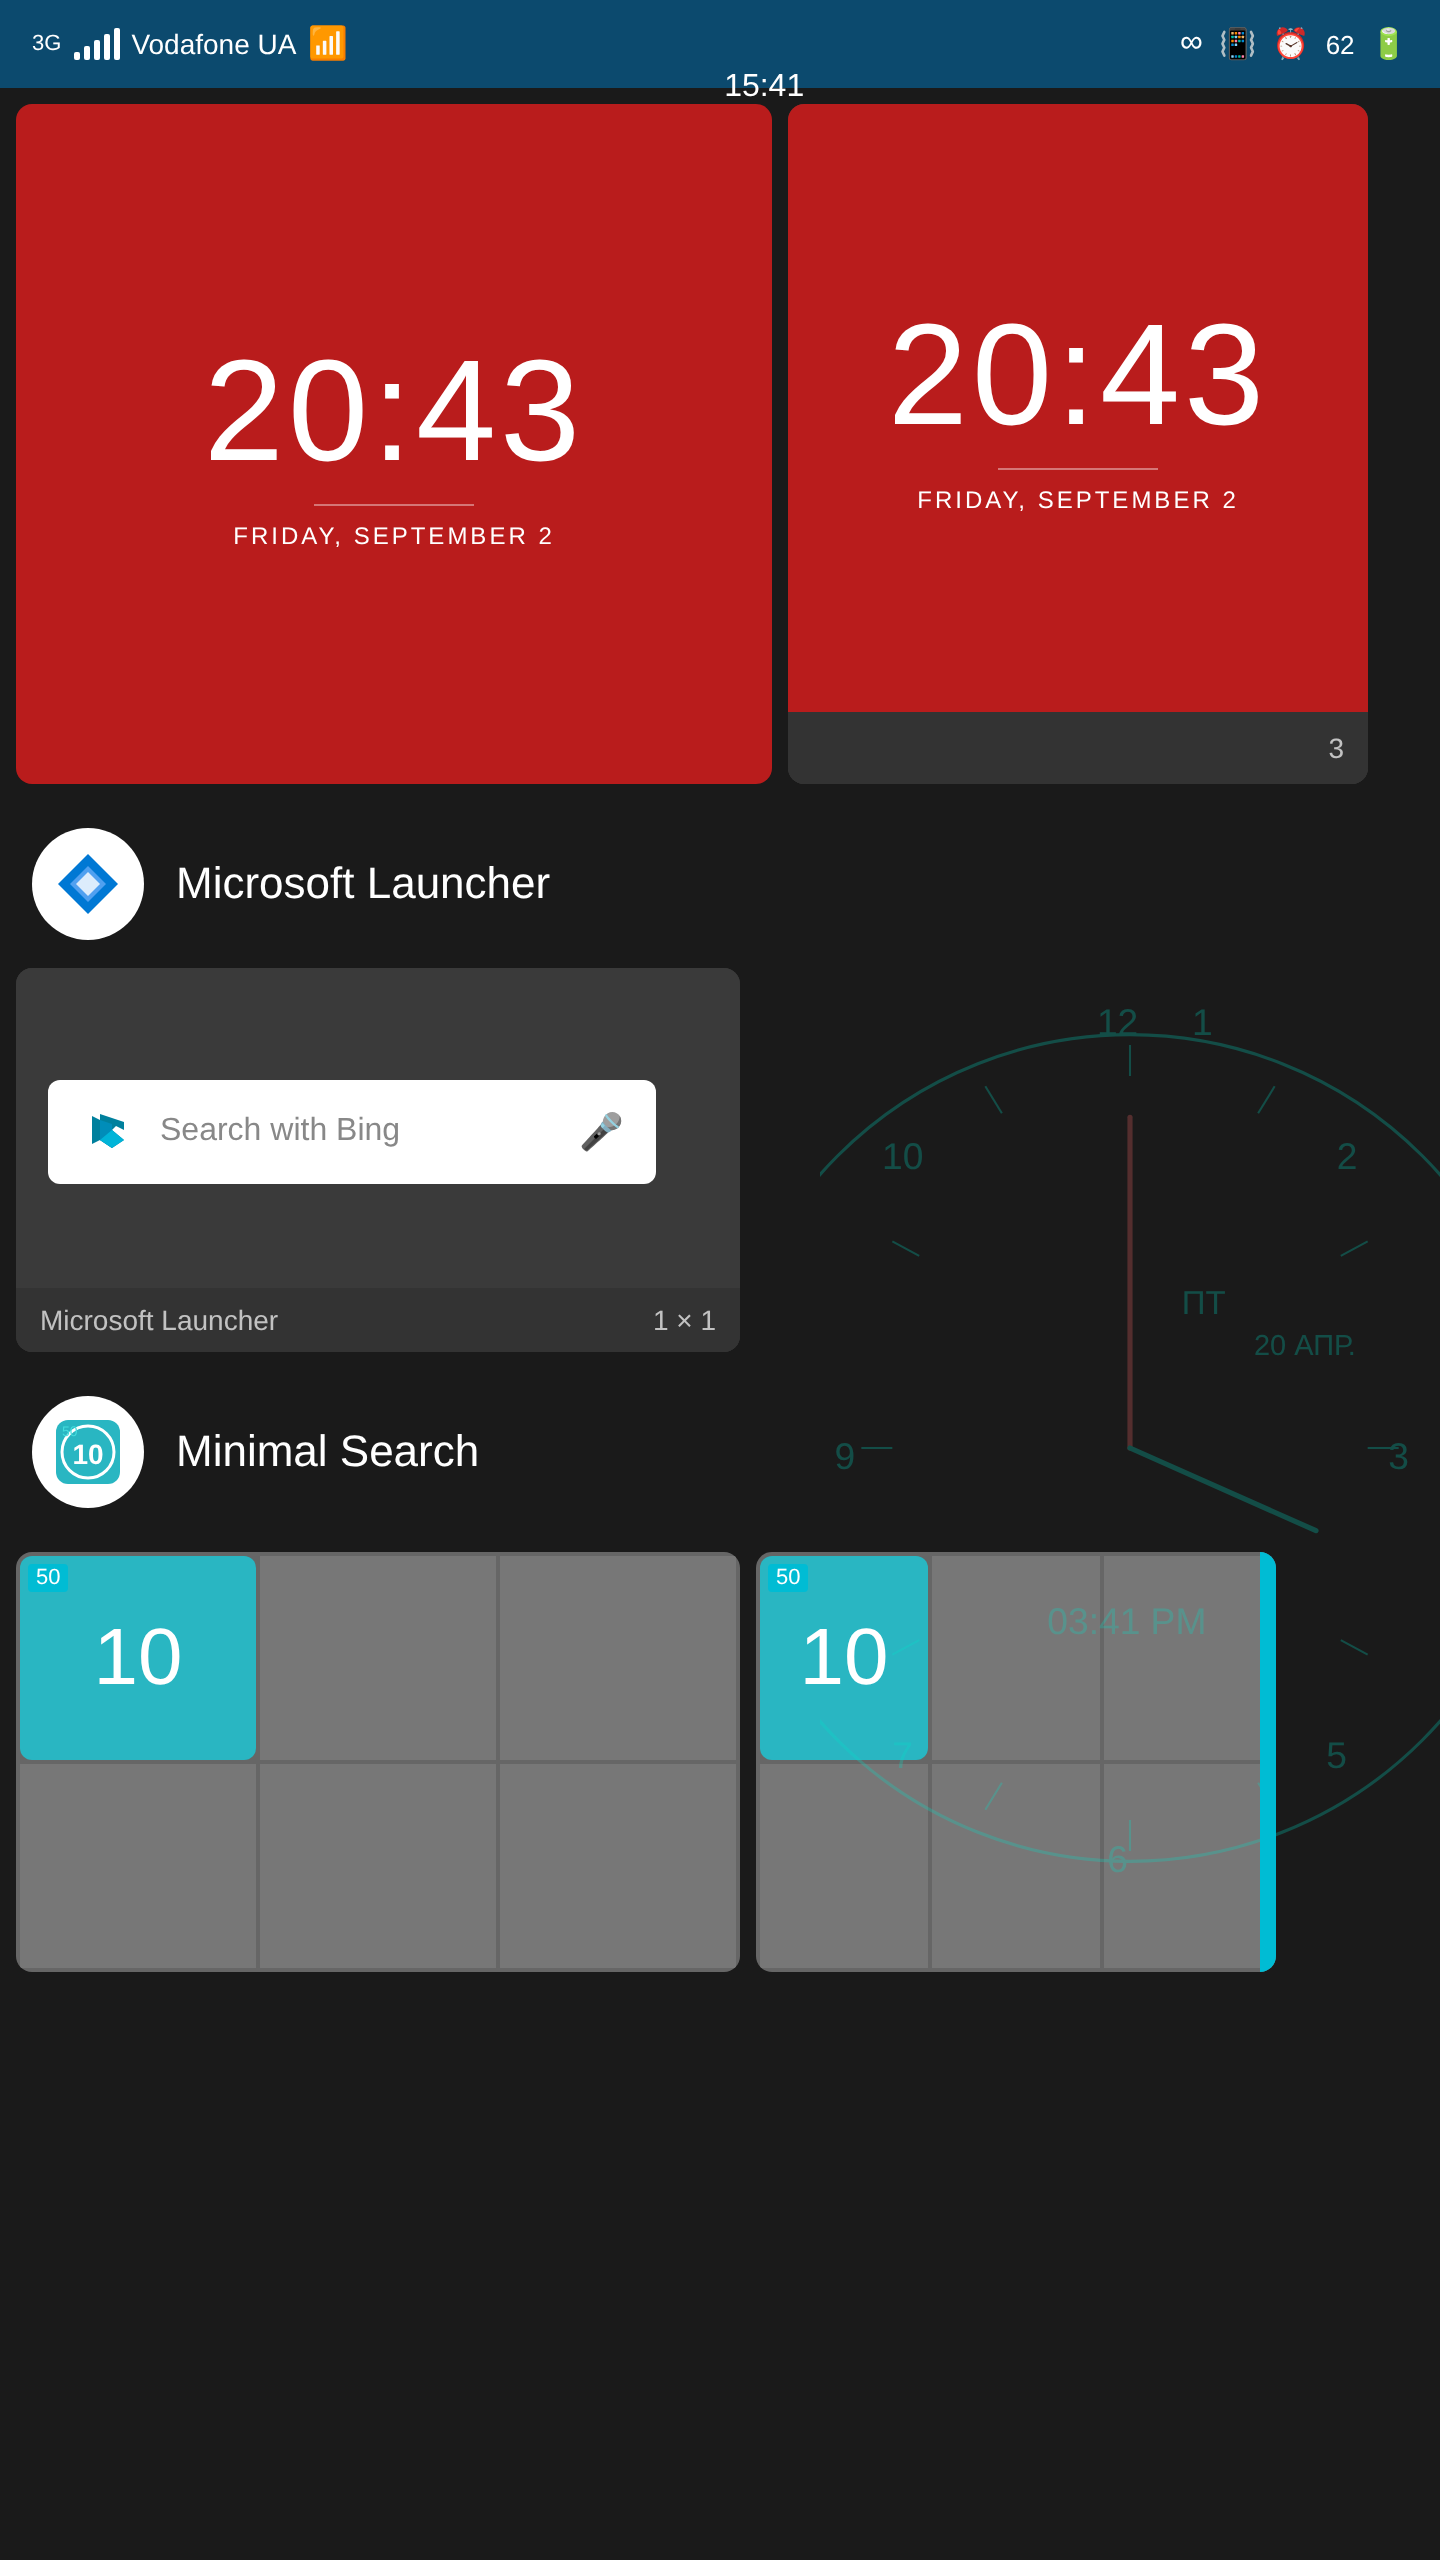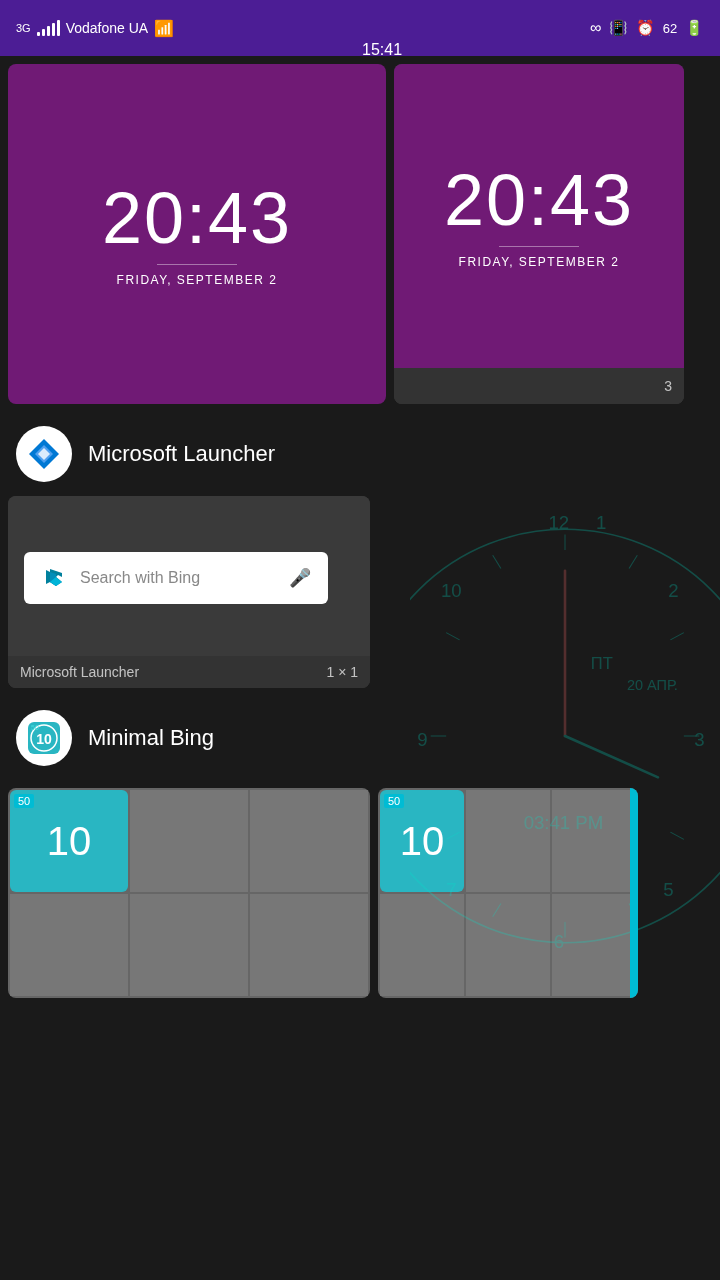--- a/index.html
+++ b/index.html
@@ -7,22 +7,22 @@
       width: 720px;
       height: 1280px;
       background: #000;
       font-family: 'Segoe UI', Arial, sans-serif;
       overflow: hidden;
       position: relative;
     }
 
     
     .status-bar {
-      height: 56px;
-      background: #4c1d95;
+      height: 44px;
+      background: #0c4a6e;
       display: flex;
       align-items: center;
       justify-content: space-between;
       padding: 0 16px;
       z-index: 100;
       position: relative;
     }
     .status-left {
       display: flex;
       align-items: center;
@@ -99,21 +99,21 @@
       flex-direction: column;
       overflow: hidden;
     }
 
     .clock-widget-body {
       flex: 1;
       display: flex;
       flex-direction: column;
       align-items: center;
       justify-content: center;
-      background: #701a75;
+      background: #b91c1c;
     }
 
     .clock-time {
       color: #fff;
       font-size: 72px;
       font-weight: 200;
       letter-spacing: 2px;
       line-height: 1;
     }
 
@@ -400,21 +400,21 @@
   <div class="app-section minimal-clock-section">
     <div class="app-icon-circle">
 
       <svg width="36" height="36" viewBox="0 0 36 36">
         <rect x="2" y="2" width="32" height="32" rx="6" fill="#29b6c2"></rect>
         <circle cx="18" cy="18" r="13" fill="none" stroke="#fff" stroke-width="1.5"></circle>
         <text x="18" y="24" fill="#fff" font-size="14" font-weight="bold" text-anchor="middle">10</text>
         <text x="5" y="10" fill="#4dd" font-size="7">50</text>
       </svg>
     </div>
-    <span class="app-name">Minimal Bing</span>
+    <span class="app-name">Minimal Search</span>
   </div>
 
   <div class="bottom-widgets">
 
     <div class="minimal-clock-widget">
 
       <div class="clock-cell main-cell" style="position:relative; grid-row:1; grid-column:1;">
         <span style="color:#fff; font-size:11px; position:absolute; top:4px; left:4px; background:#00bcd4; padding:1px 4px; border-radius:2px;">50</span>
         <span style="color:#fff; font-size:40px; font-weight:300;">10</span>
       </div>

